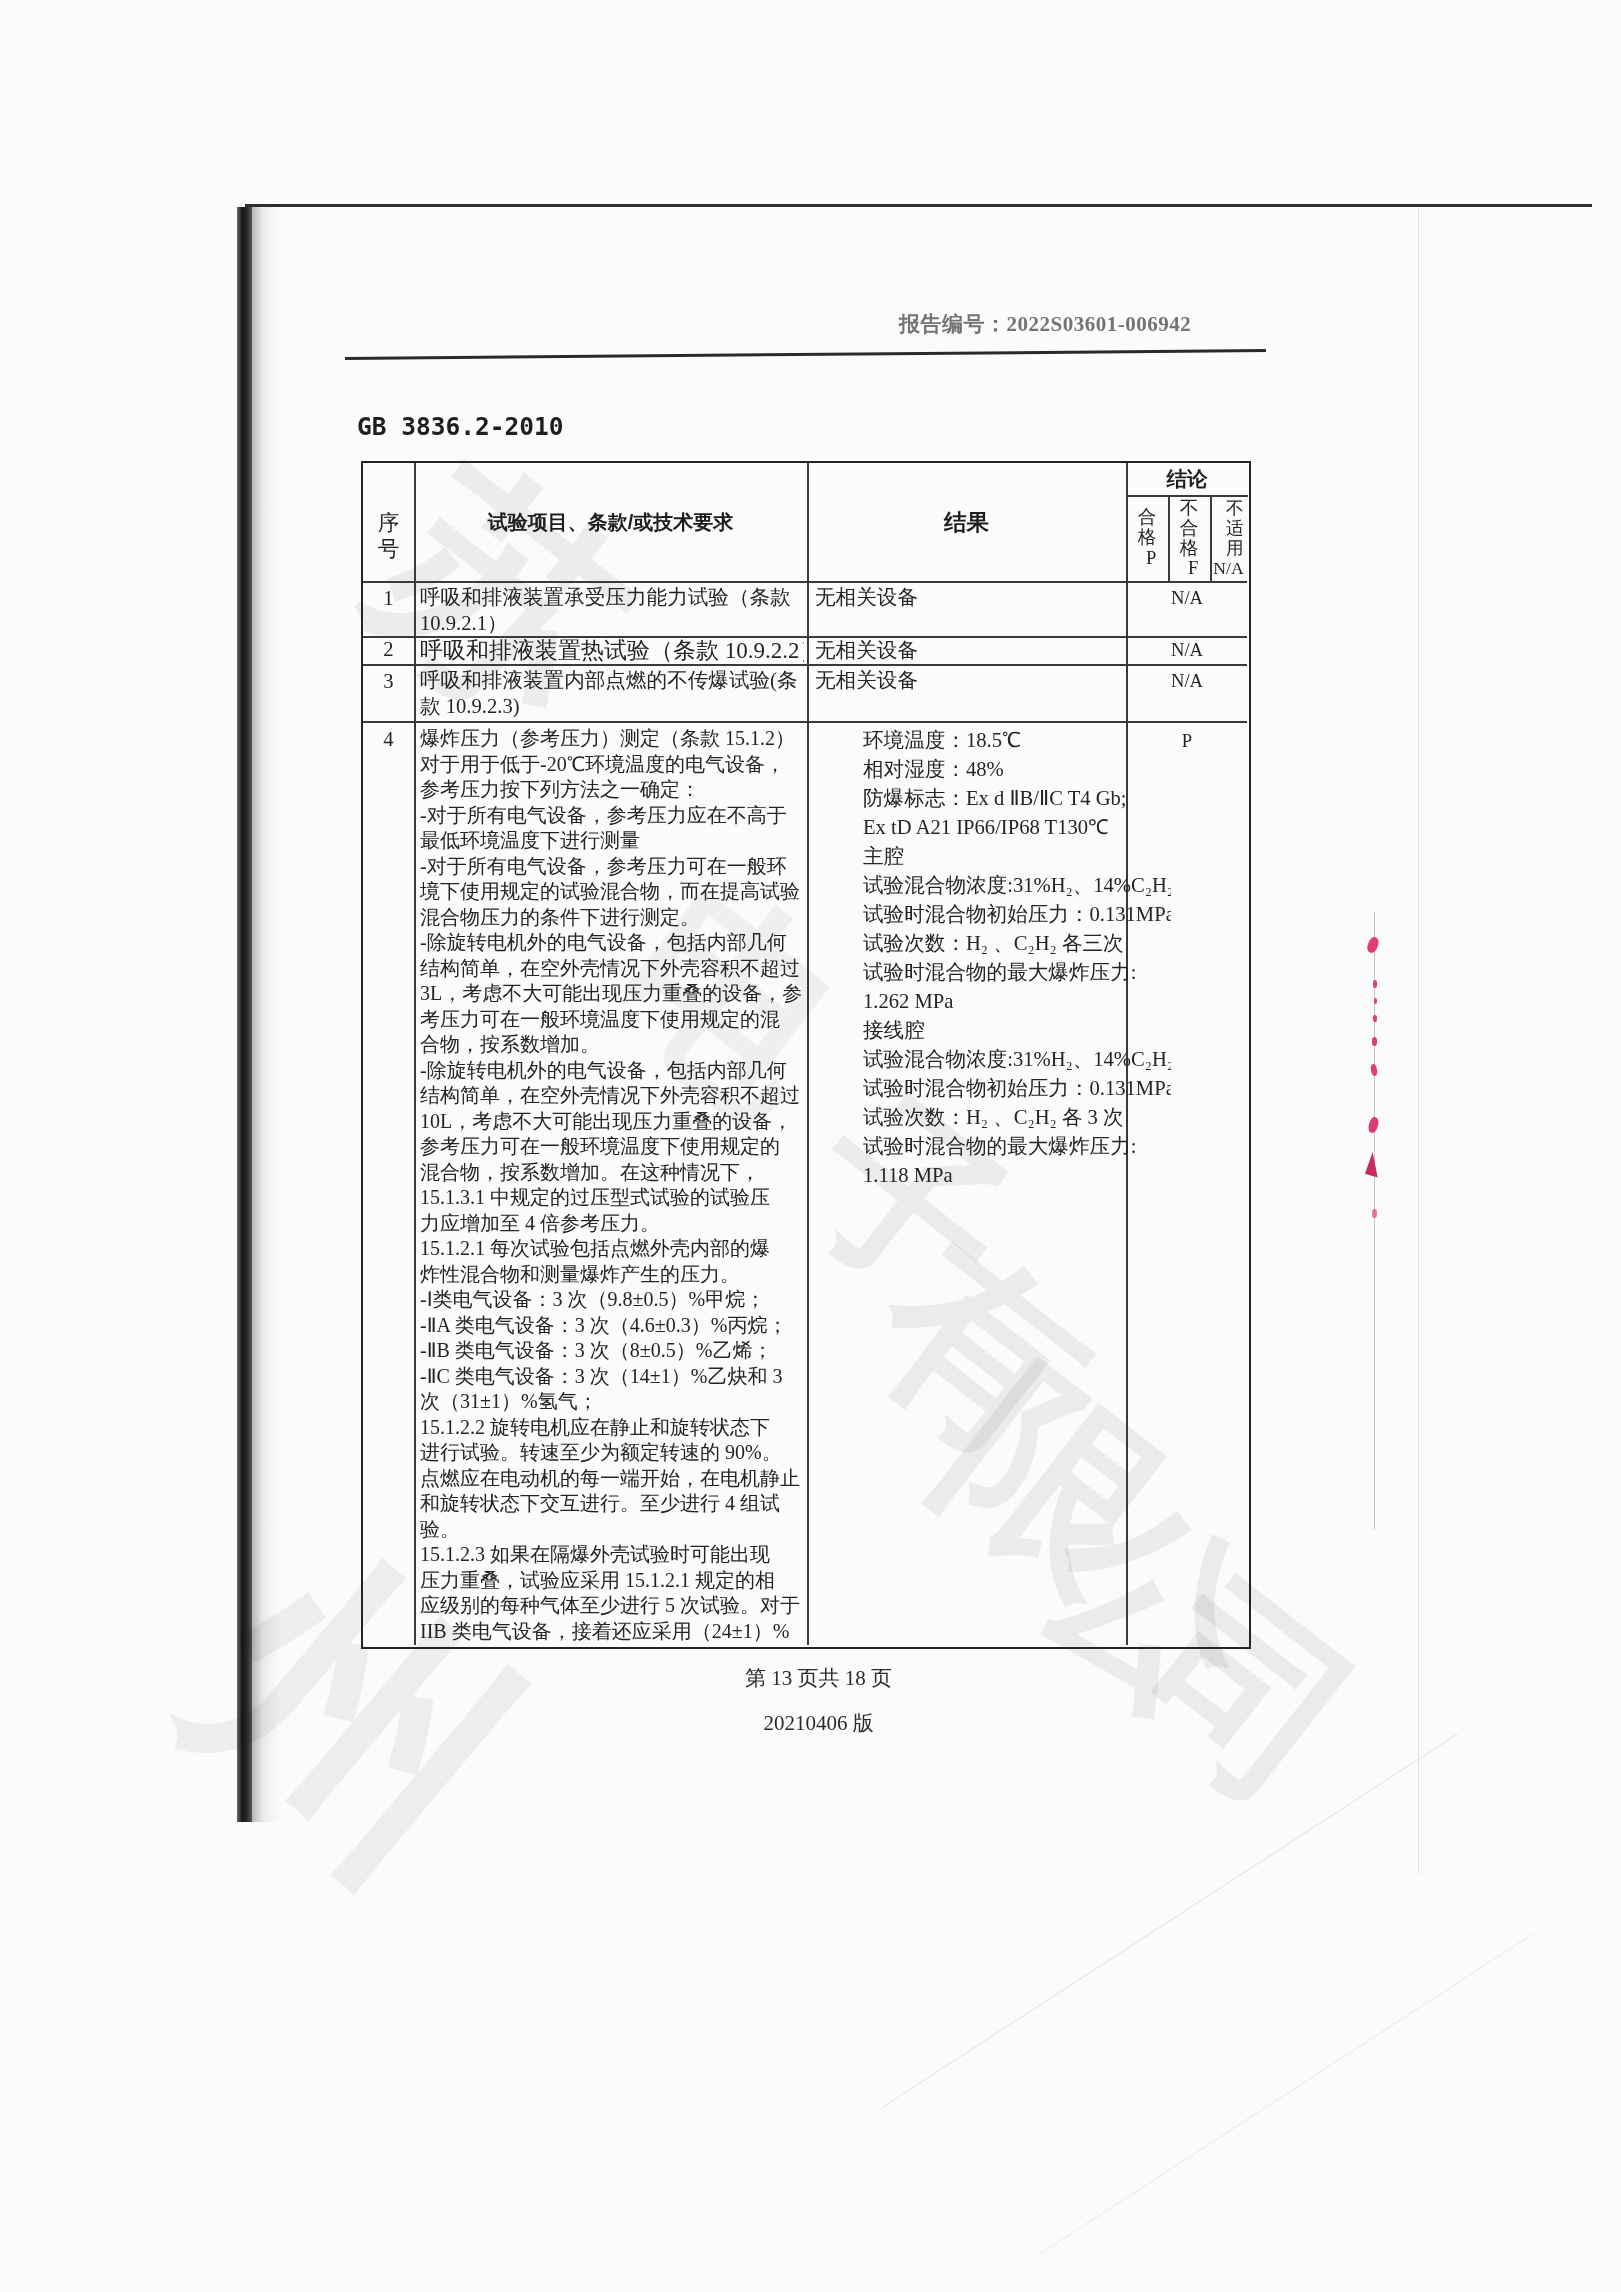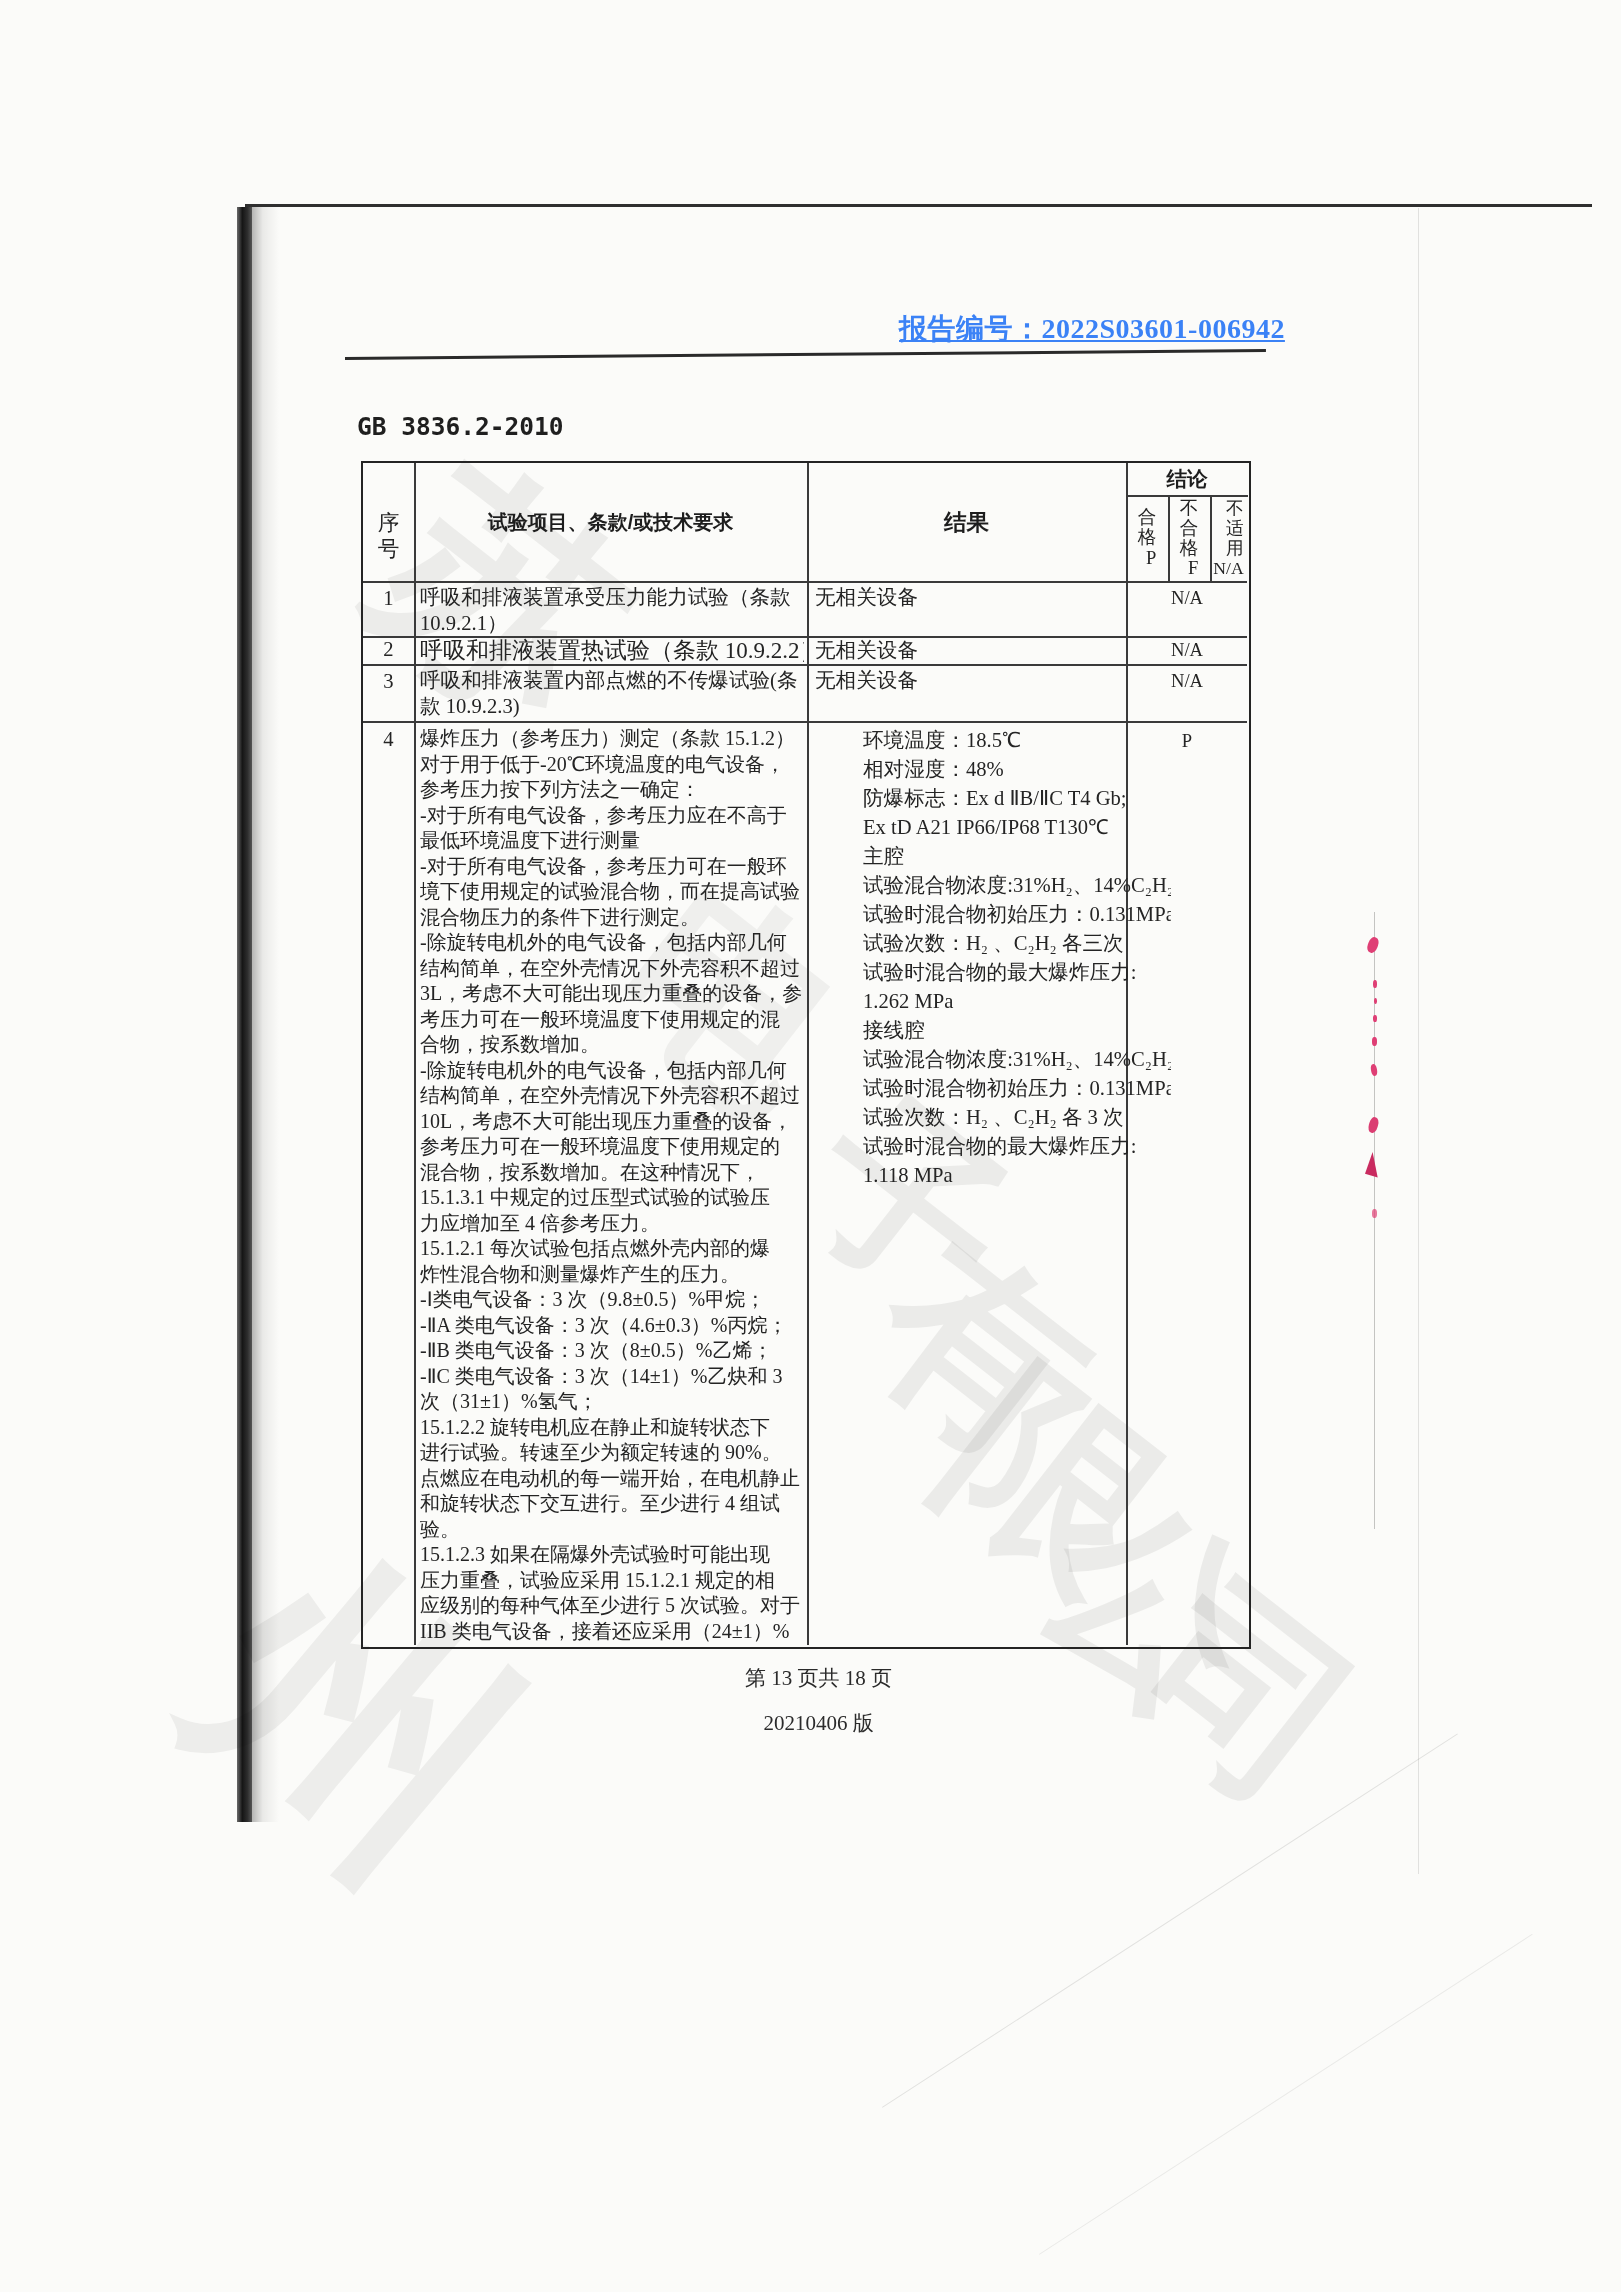--- a/index.html
+++ b/index.html
@@ -47,21 +47,21 @@
 
 <span class="wm" style="left:384px;top:446px;font-size:230px;opacity:.055;transform:rotate(38deg);">苏</span>
 <span class="wm" style="left:627px;top:863px;font-size:206px;opacity:.045;transform:rotate(38deg);">电</span>
 <span class="wm" style="left:812px;top:1078px;font-size:191px;opacity:.06;transform:rotate(38deg);">子</span>
 <span class="wm" style="left:882px;top:1220px;font-size:196px;opacity:.06;transform:rotate(38deg);">有</span>
 <span class="wm" style="left:953px;top:1348px;font-size:201px;opacity:.06;transform:rotate(38deg);">限</span>
 <span class="wm" style="left:1051px;top:1470px;font-size:201px;opacity:.06;transform:rotate(38deg);">公</span>
 <span class="wm" style="left:1149px;top:1563px;font-size:196px;opacity:.06;transform:rotate(38deg);">司</span>
 <span class="wm" style="left:211px;top:1529px;font-size:284px;opacity:.05;transform:rotate(40deg);">州</span>
 
-<div class="abs" style="left:899px;top:310px;font-size:28px;font-weight:600;color:#3b82f6;letter-spacing:0.5px;text-decoration:underline;">报告编号：2022S03601-006942</div>
+<div class="abs" style="left:899px;top:310px;font-size:21px;font-weight:600;color:#737373;letter-spacing:0.5px;">报告编号：2022S03601-006942</div>
 <div class="abs" style="left:345px;top:357px;width:921px;height:2.9px;background:#2a2a2a;transform:rotate(-0.5deg);transform-origin:left center;"></div>
 <div class="abs" style="left:357px;top:412px;font-size:24.5px;font-family:'DejaVu Sans Mono', monospace;font-weight:600;color:#1f1f1f;">GB 3836.2-2010</div>
 
 <div id="tbl">
 
   <div class="abs vline" style="left:51px;top:0;height:1182px;"></div>
   <div class="abs vline" style="left:444px;top:0;height:1182px;"></div>
   <div class="abs vline" style="left:763px;top:0;height:1182px;"></div>
   <div class="abs vline" style="left:805px;top:32px;height:87px;"></div>
   <div class="abs vline" style="left:847px;top:32px;height:87px;"></div>

